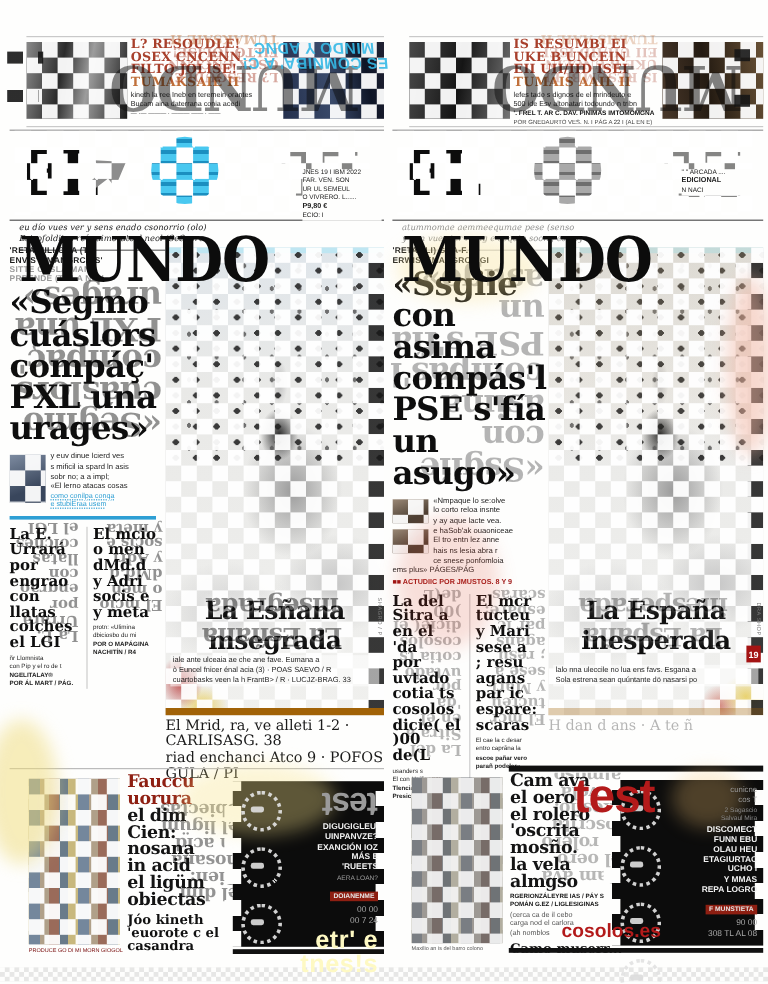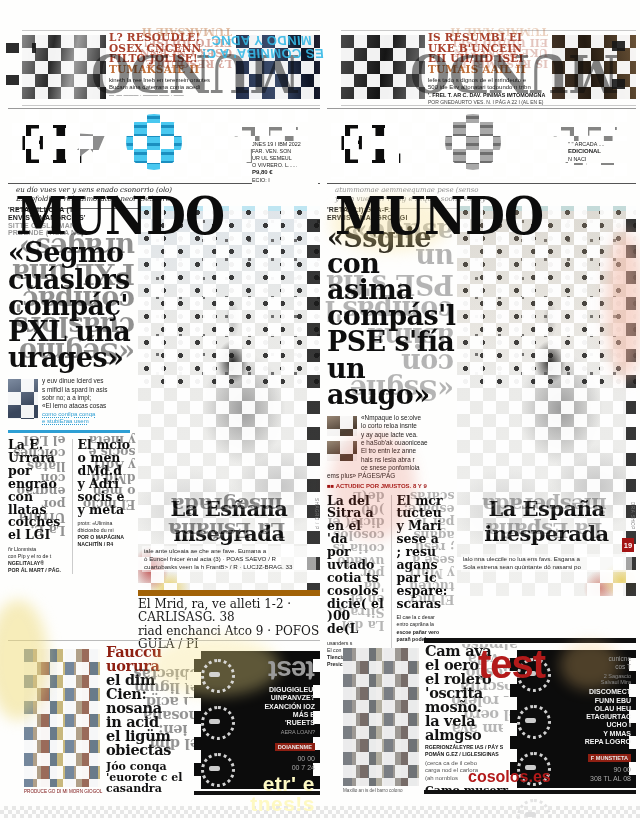--- a/index.html
+++ b/index.html
@@ -370,21 +370,21 @@
         <div class="ghost">
             <span class="ln">el dim</span>
             <span class="ln">Cien:</span>
             <span class="ln">nosana</span>
             <span class="ln">in acid</span>
             <span class="ln">el ligüm</span>
             <span class="ln">obiectas</span>
           </div>
       </div>
       <div class="b-sub">
-          <span class="ln">Jóo conqa</span>
+          <span class="ln">Jóo kineth</span>
           <span class="ln">'euorote c el</span>
           <span class="ln">casandra veuen</span>
         </div>
 
     </div>
     <div class="ad">
       <div class="dials">
         <div class="dial"></div>
         <div class="dial"></div>
         <div class="dial"></div>
@@ -573,20 +573,23 @@
         <span>La España inesperada</span>
         <span class="ghost">La España inesperada</span>
       </div>
       <div class="photo-deck">
           <span class="ln">lalo nna uleccile no lua ens favs. Esgana a</span>
           <span class="ln">Sola estrena sean quúntante dö nasarsi po</span>
         </div>
       <div class="v-credit">DRA SHOP</div>
       <div class="badge18">19</div>
     </div>
+    <div class="caption faint">
+        <span class="ln">H dan d ans · A te ñ</span>
+      </div>
   </div>
 
   <div class="bottom">
     <div class="top-bar"></div>
     <div class="b-photo gray cb"></div>
     <div class="b-mid">
       <div class="b-head">
         <div>
             <span class="ln">Cam ava</span>
             <span class="ln">el oero</span>

